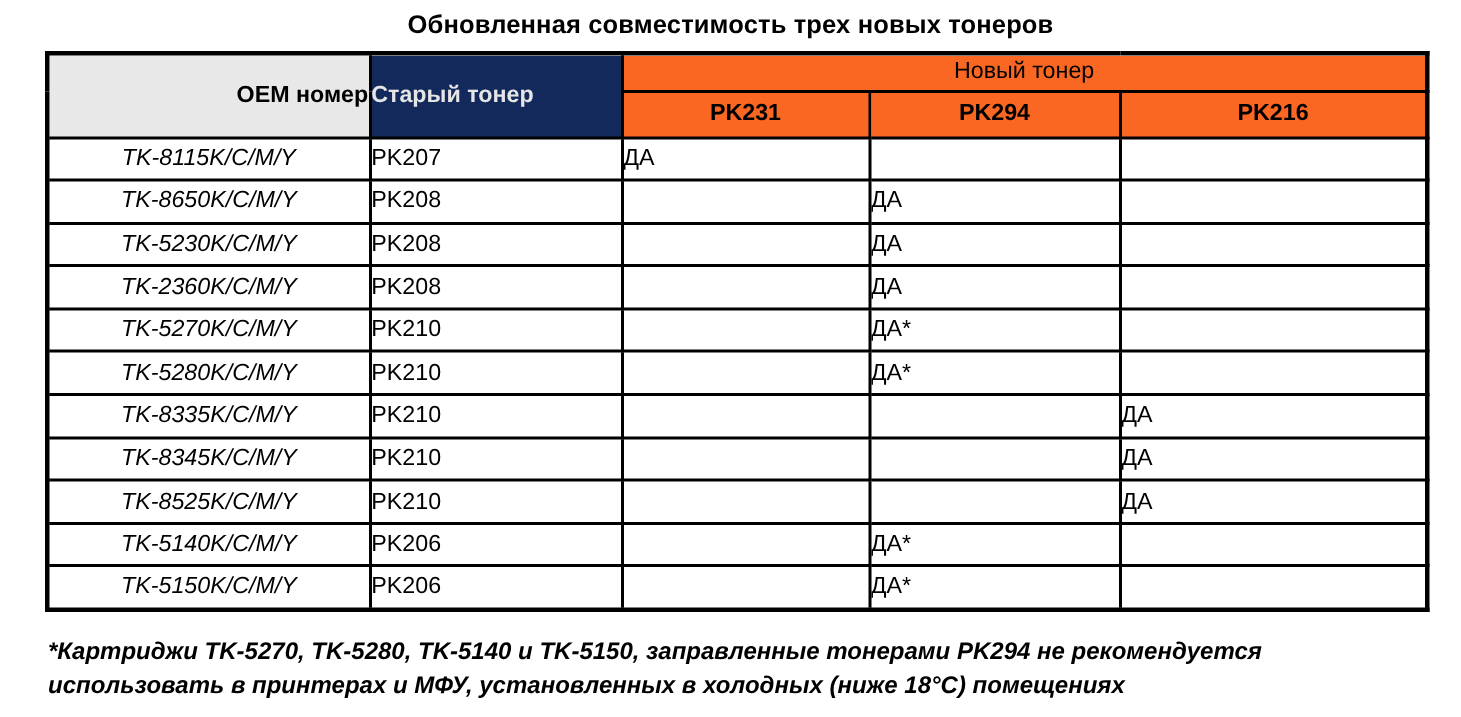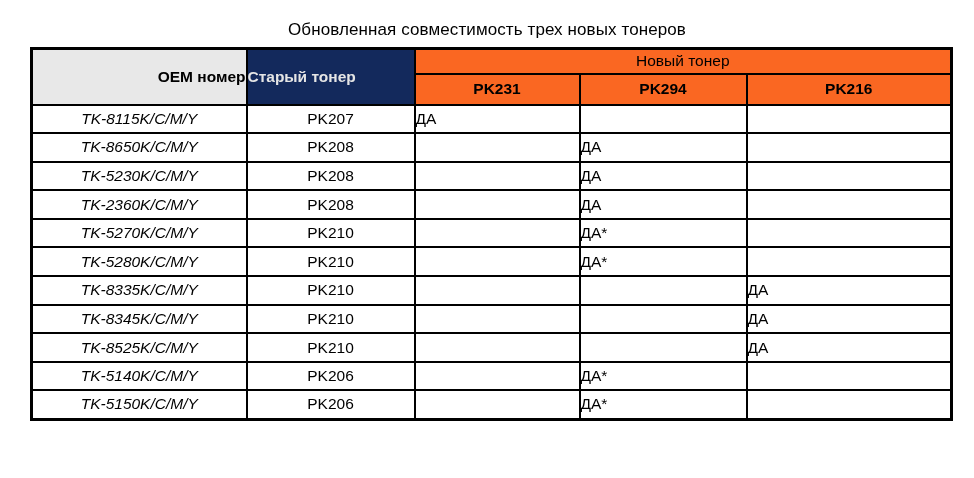--- a/index.html
+++ b/index.html
@@ -11,24 +11,24 @@
     width: 974px;
     height: 478px;
     background: #ffffff;
     font-family: "Liberation Sans", sans-serif;
     color: #000000;
     position: relative;
     overflow: hidden;
     box-sizing: border-box;
   }
   .title {
-    padding-top: 20px;
+    padding-top: 7px;
     text-align: center;
     font-size: 17px;
-    font-weight: normal;
+    font-weight: bold;
     letter-spacing: 0.1px;
   }
   table.compat {
     border-collapse: collapse;
     table-layout: fixed;
     margin: 7px 0 0 30px;
     width: 920px;
     border: 3px solid #000;
   }
   table.compat th, table.compat td {
@@ -70,21 +70,21 @@
     font-size: 16px;
     font-weight: normal;
   }
   th.h-new-toner {
     background: var(--orange);
     text-align: center;
     font-size: 16px;
     font-weight: bold;
   }
   td.cell-oem { text-align: center; padding-left: 10px; font-style: italic; }
-  td.cell-old { text-align: center; padding-left: 12px; }
+  td.cell-old { text-align: left; padding-left: 12px; }
   td.cell-compat { text-align: left; padding-left: 9px; margin-left: 28px; }
 
   .footnote {
     margin: 15px 0 0 32px;
     width: 905px;
     font-size: 16px;
     font-weight: bold;
     font-style: italic;
     line-height: 1.45;
   }
@@ -190,14 +190,15 @@
         <tr>
           <td class="cell-oem">TK-5150K/C/M/Y</td>
           <td class="cell-old">PK206</td>
           <td class="cell-compat"></td>
           <td class="cell-compat">ДА*</td>
           <td class="cell-compat"></td>
         </tr>
       </tbody>
   </table>
 
+  <div class="footnote">*Картриджи TK-5270, TK-5280, TK-5140 и TK-5150, заправленные тонерами PK294 не рекомендуется использовать в принтерах и МФУ, установленных в холодных (ниже 18°C) помещениях</div>
 
 </div>
 
 </body></html>

